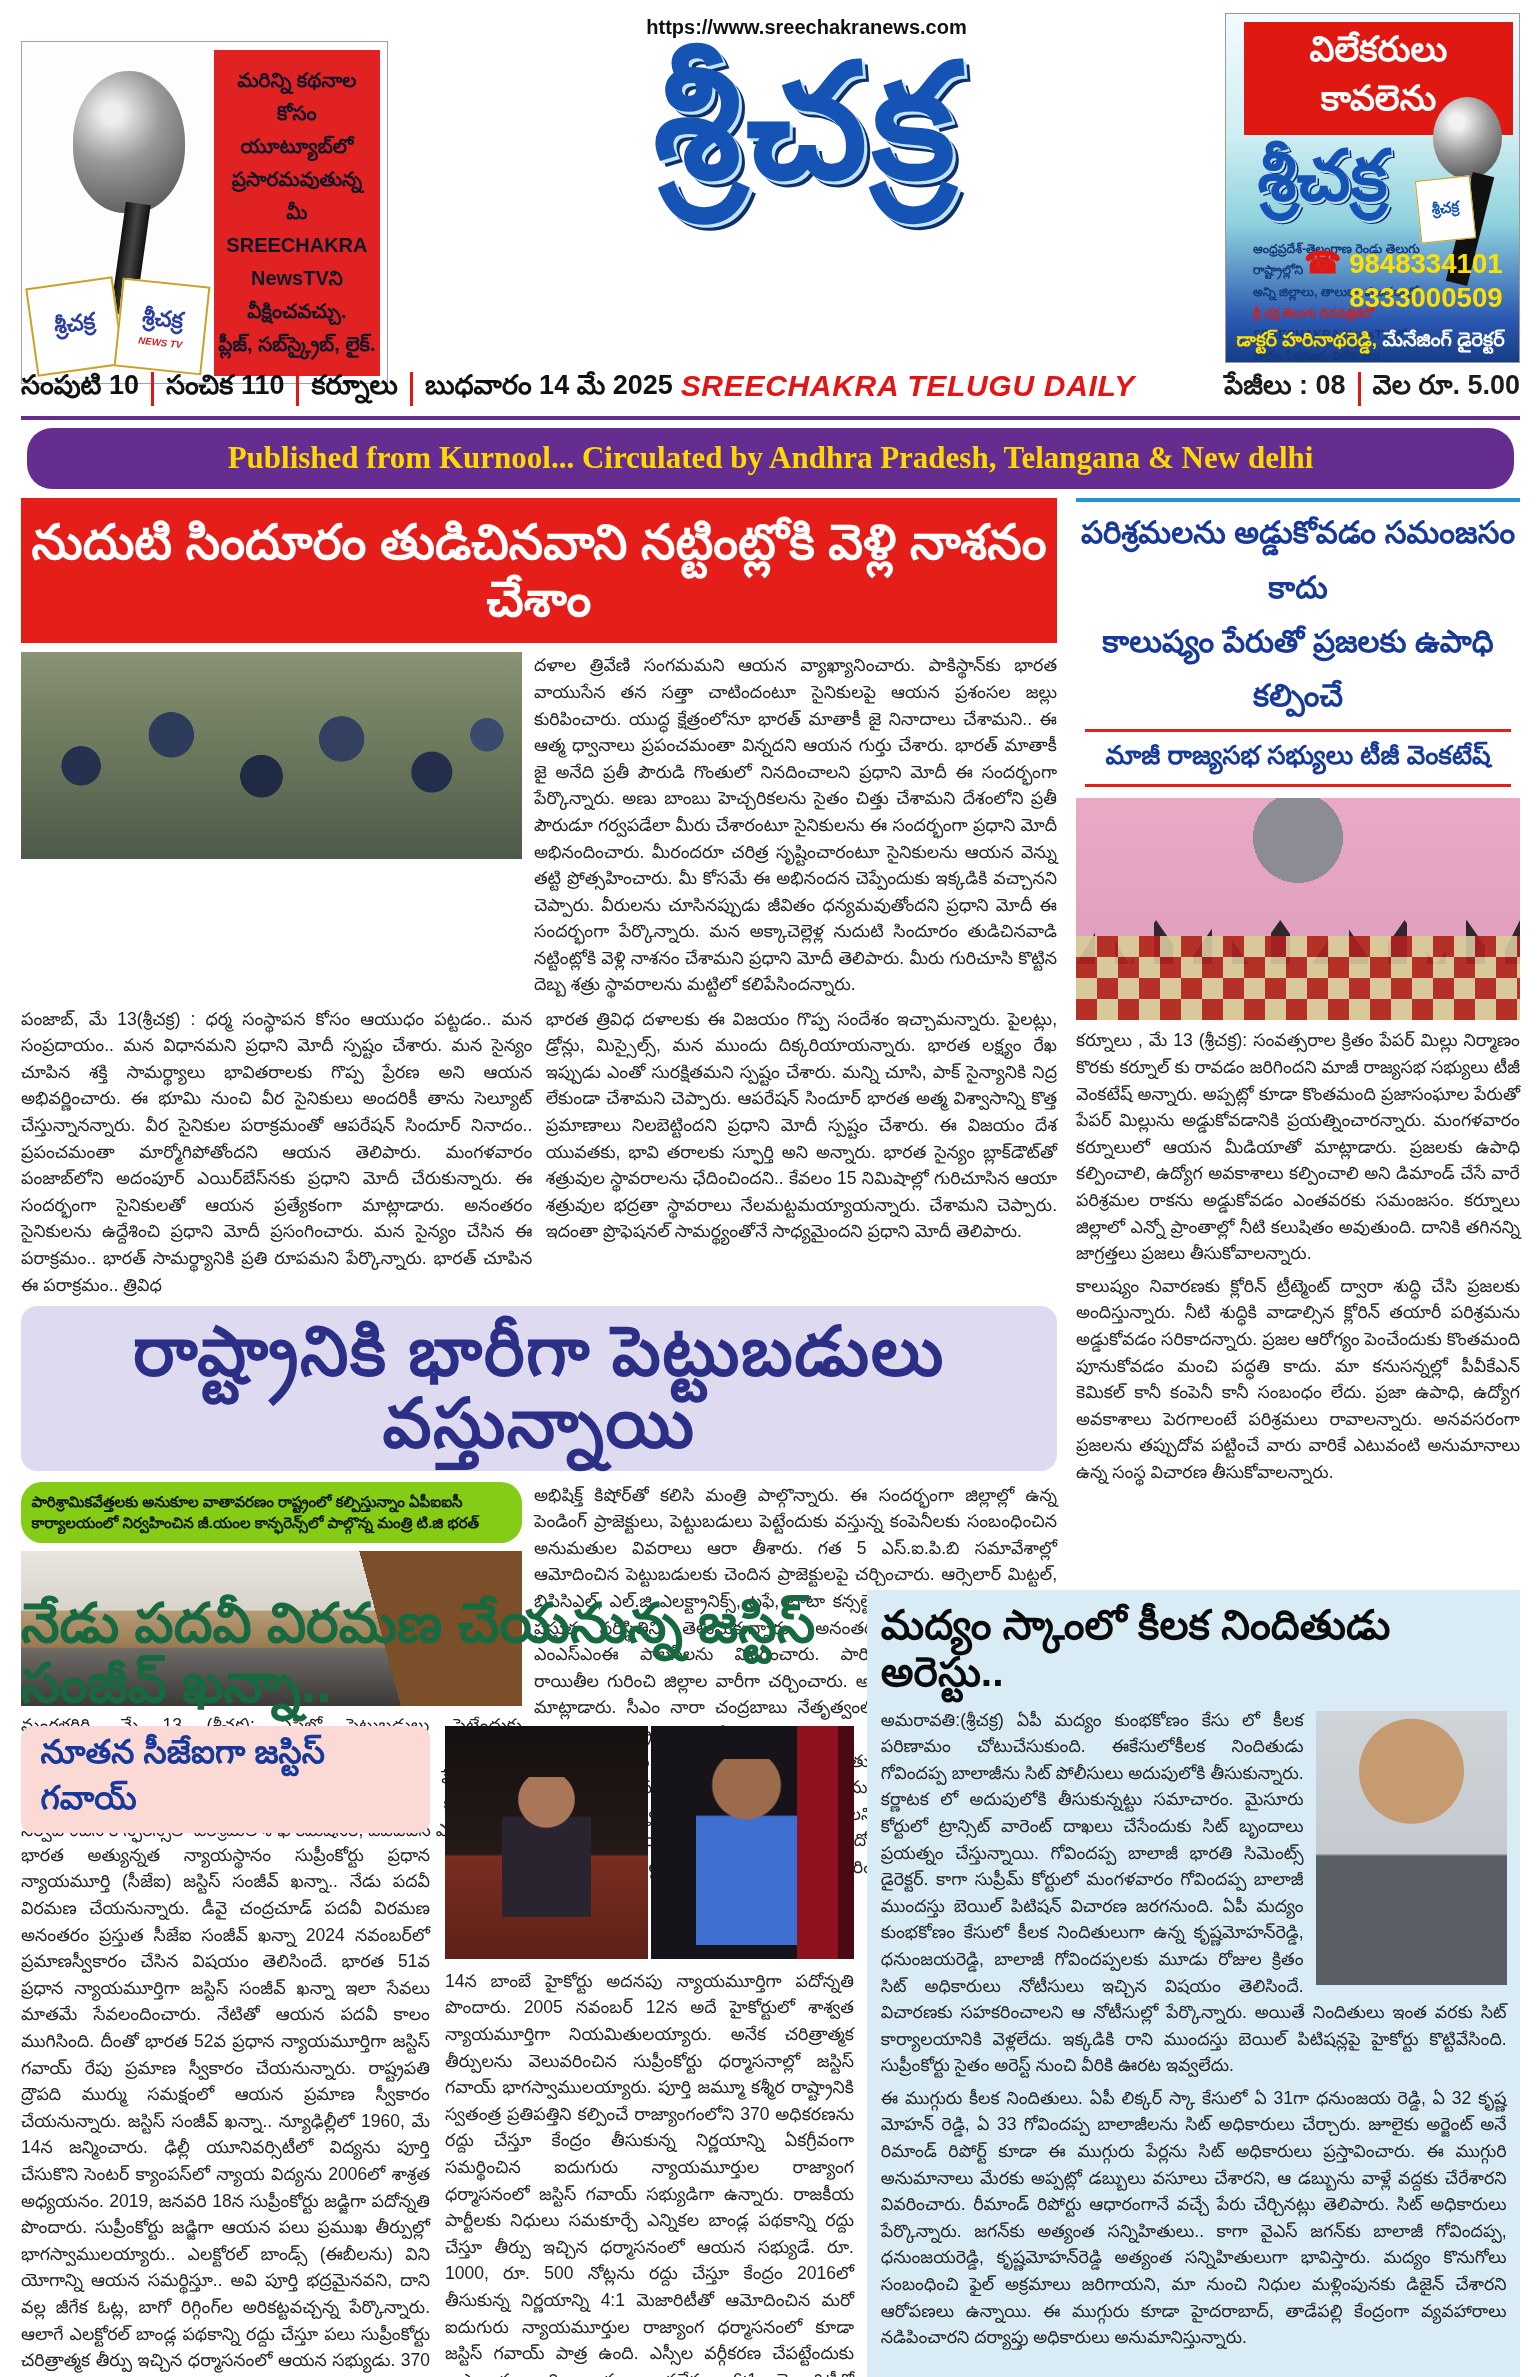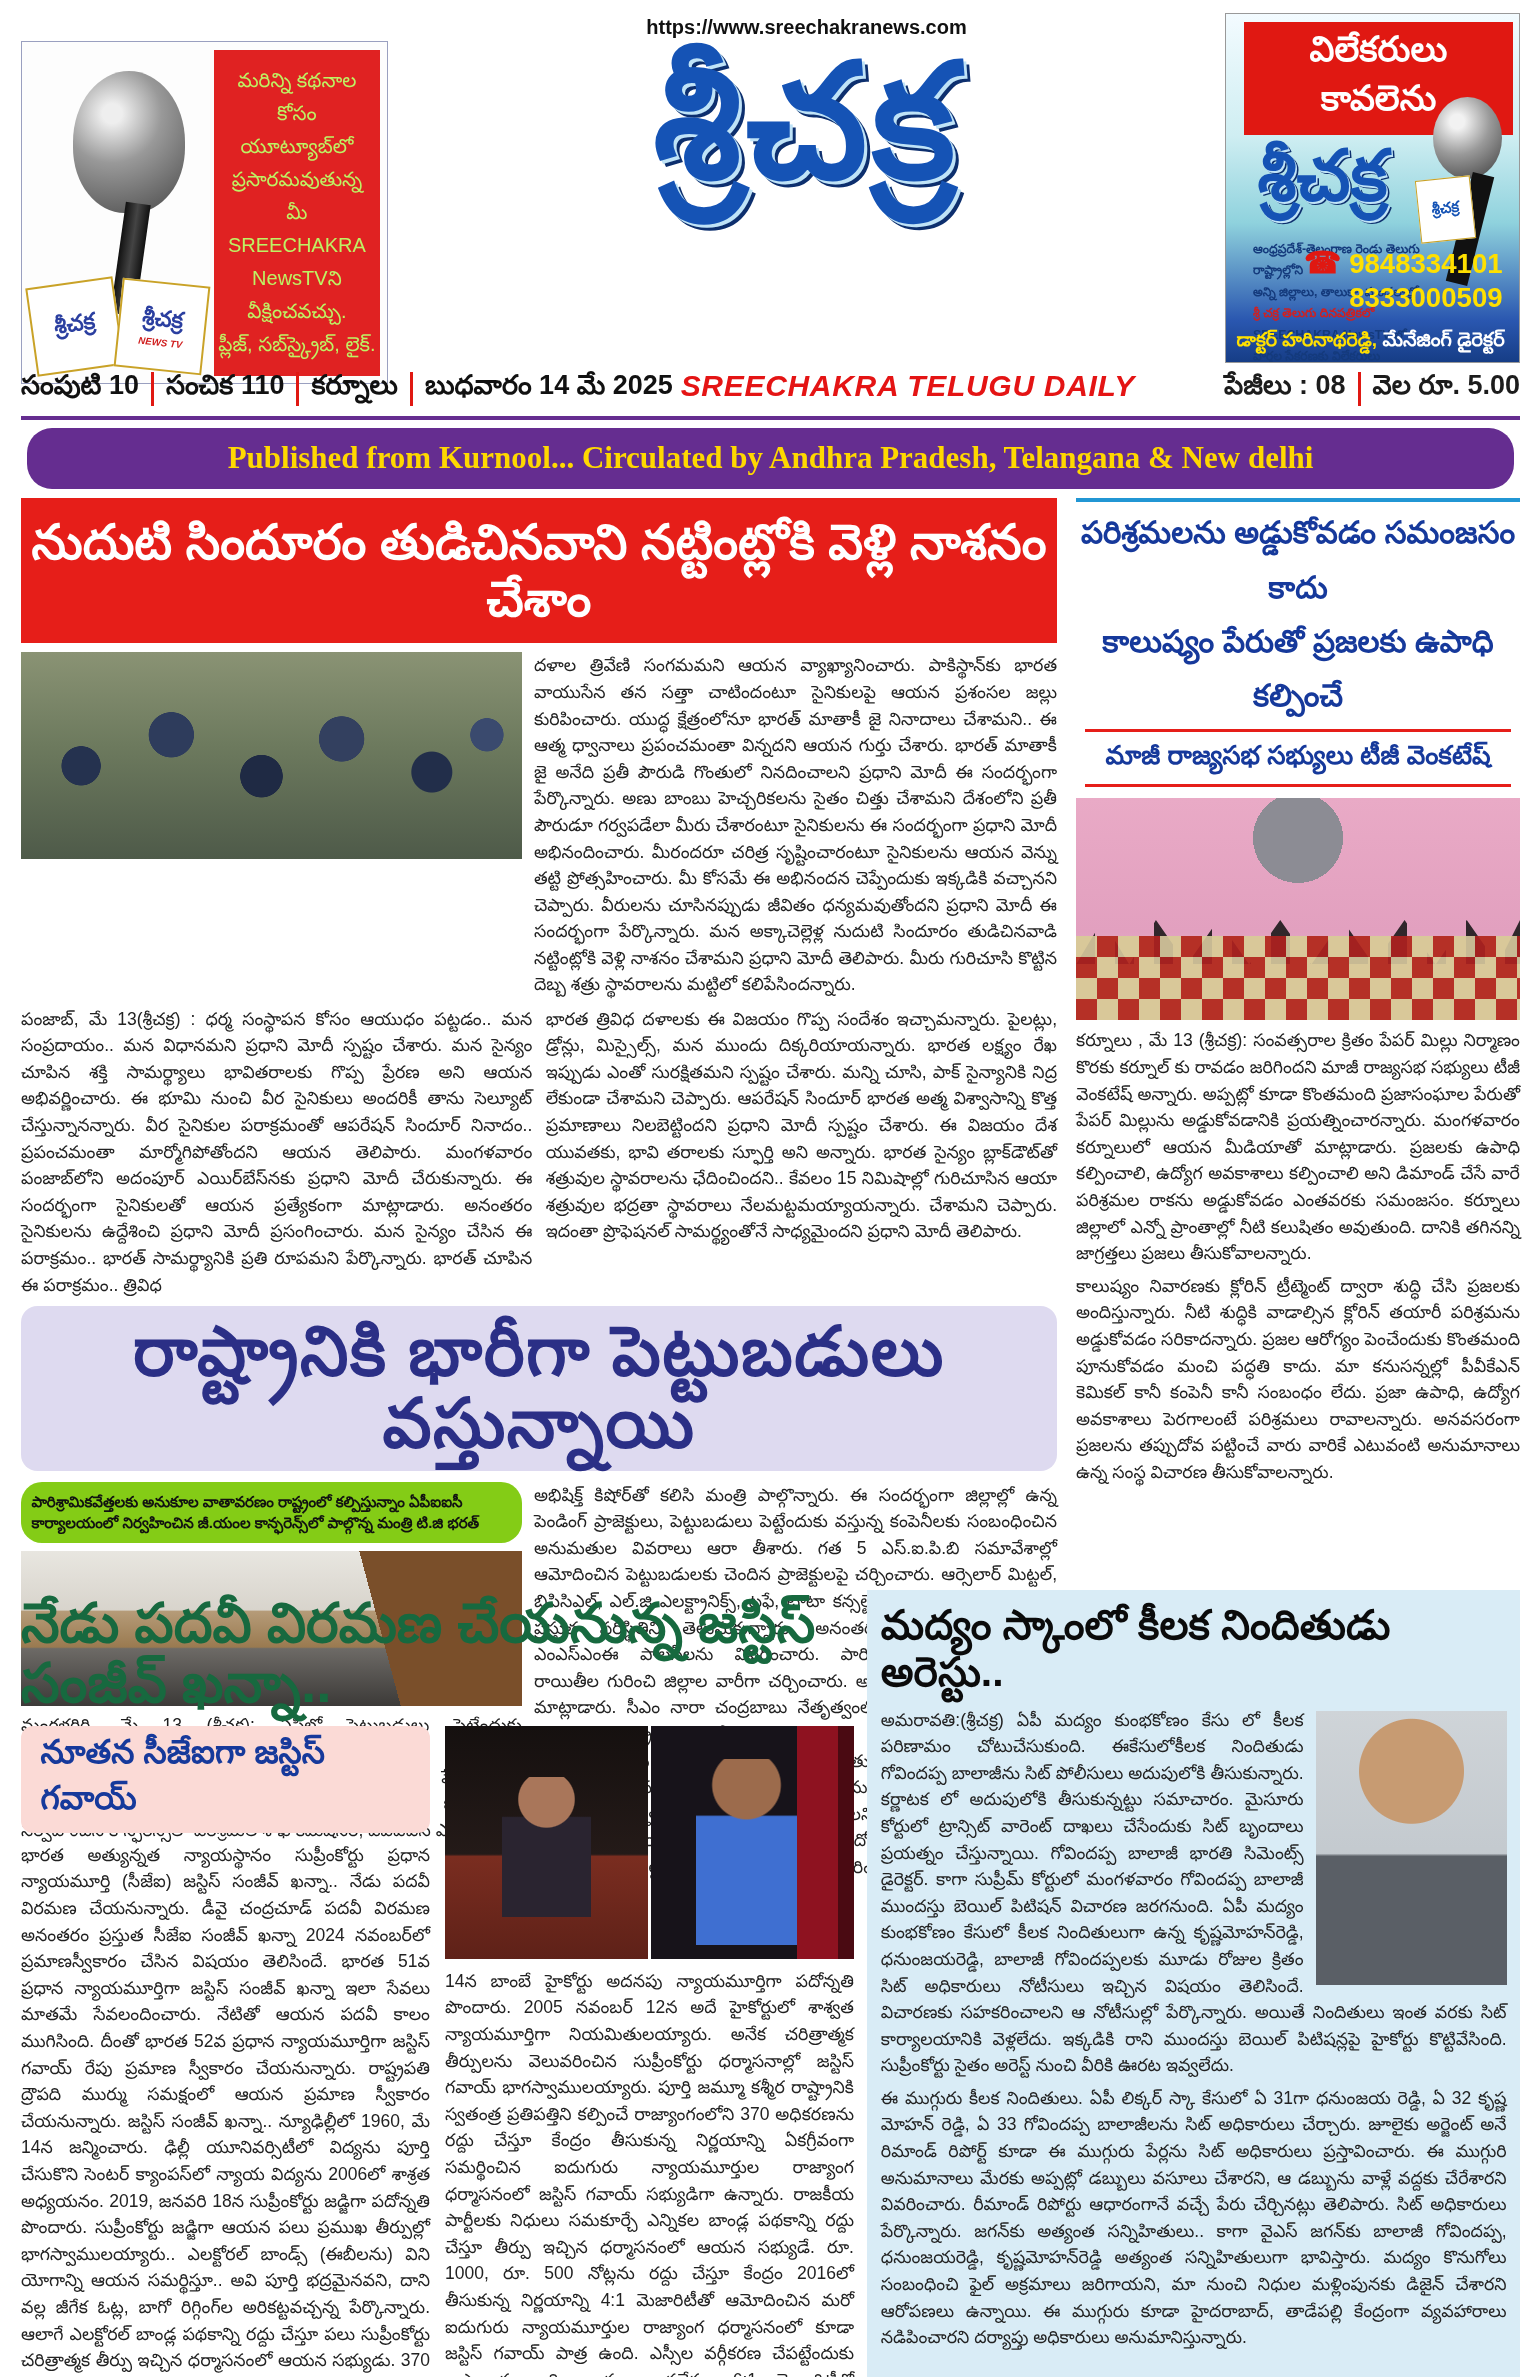--- a/index.html
+++ b/index.html
@@ -22,21 +22,21 @@
     border-radius:50% 50% 46% 46%; background:radial-gradient(circle at 35% 30%, #eee 0 8%, #999 40%, #555 90%);
   }
   .mic-stem { position:absolute; left:88px; top:153px; width:25px; height:112px; background:linear-gradient(90deg,#111,#444,#111); transform:rotate(8deg); }
   .promo-card { position:absolute; bottom:4.5px; width:88px; height:89px; background:#fff; border:2.2px solid #c9a227;
     display:flex; align-items:center; justify-content:center; text-align:center;
     font-weight:bold; color:#2b3fa0; font-size:22.4px; }
   .promo-card.c1 { left:1.5px; transform:rotate(-8deg); }
   .promo-card.c2 { left:88px; transform:rotate(6deg); }
   .promo-card small { display:block; color:#d02020; font-size:9.7px; font-style:italic; }
   .promo-right {
-    width:48%; background:#e02222; color:#bef264; font-weight:normal;
+    width:48%; background:#e02222; color:#0f172a; font-weight:bold;
     display:flex; align-items:center; justify-content:center; text-align:center;
     font-size:20px; line-height:1.65; padding:3px;
   }
 
   .mast { flex:1; display:flex; flex-direction:column; align-items:center; }
   .mast-url { font-size:20px; font-weight:bold; color:#111; margin-top:3px; }
   .mast-logo {
     font-size:160px; line-height:1.05; font-weight:bold; color:#1553b5;
     text-shadow:3px 3px 0 #bfe3f7, 6px 6px 0 #0d2f6e;
     font-family:"Liberation Serif", serif; letter-spacing:4.5px;

